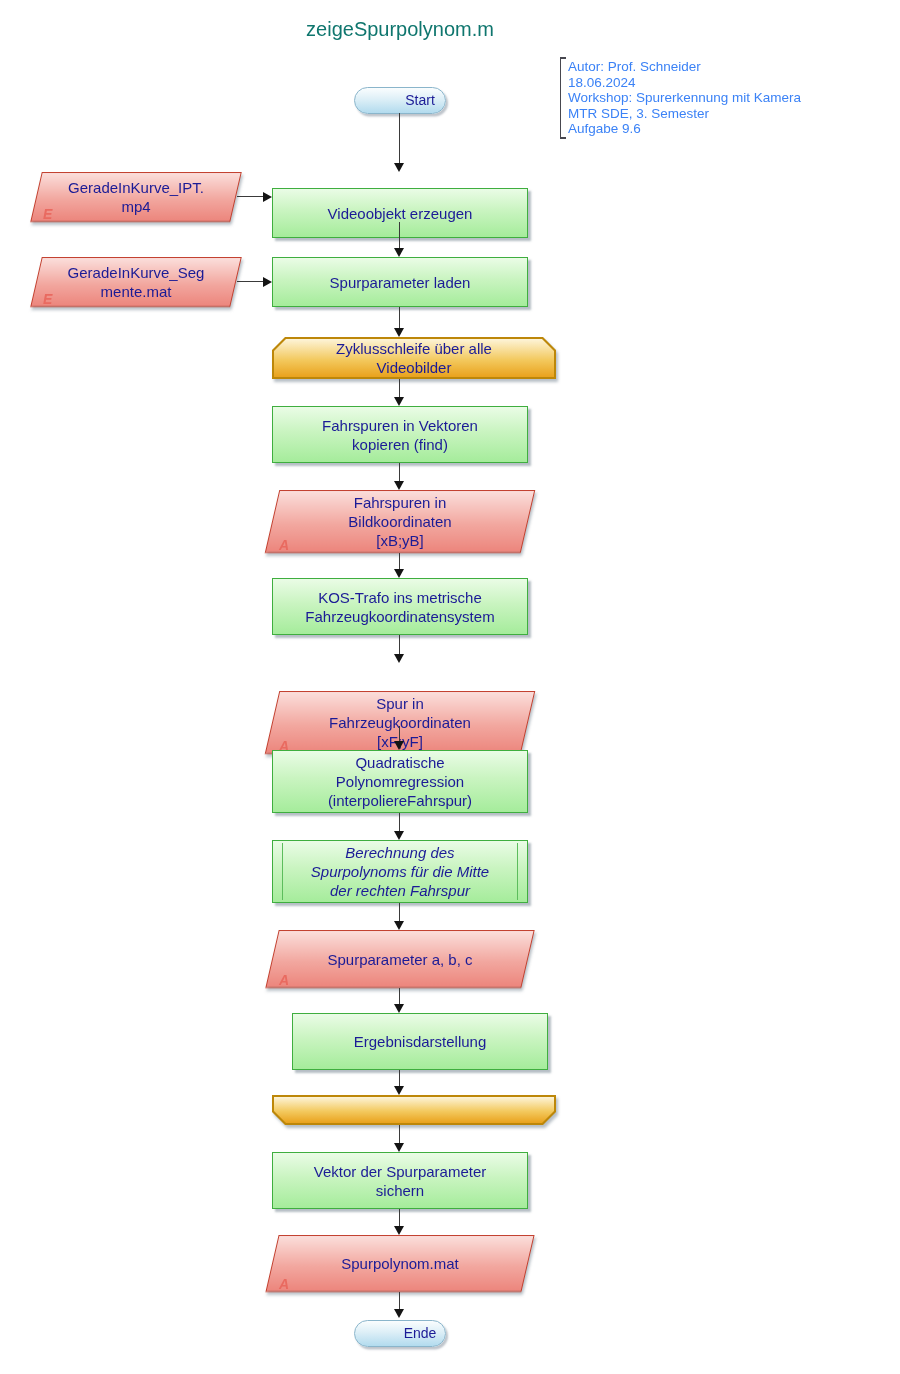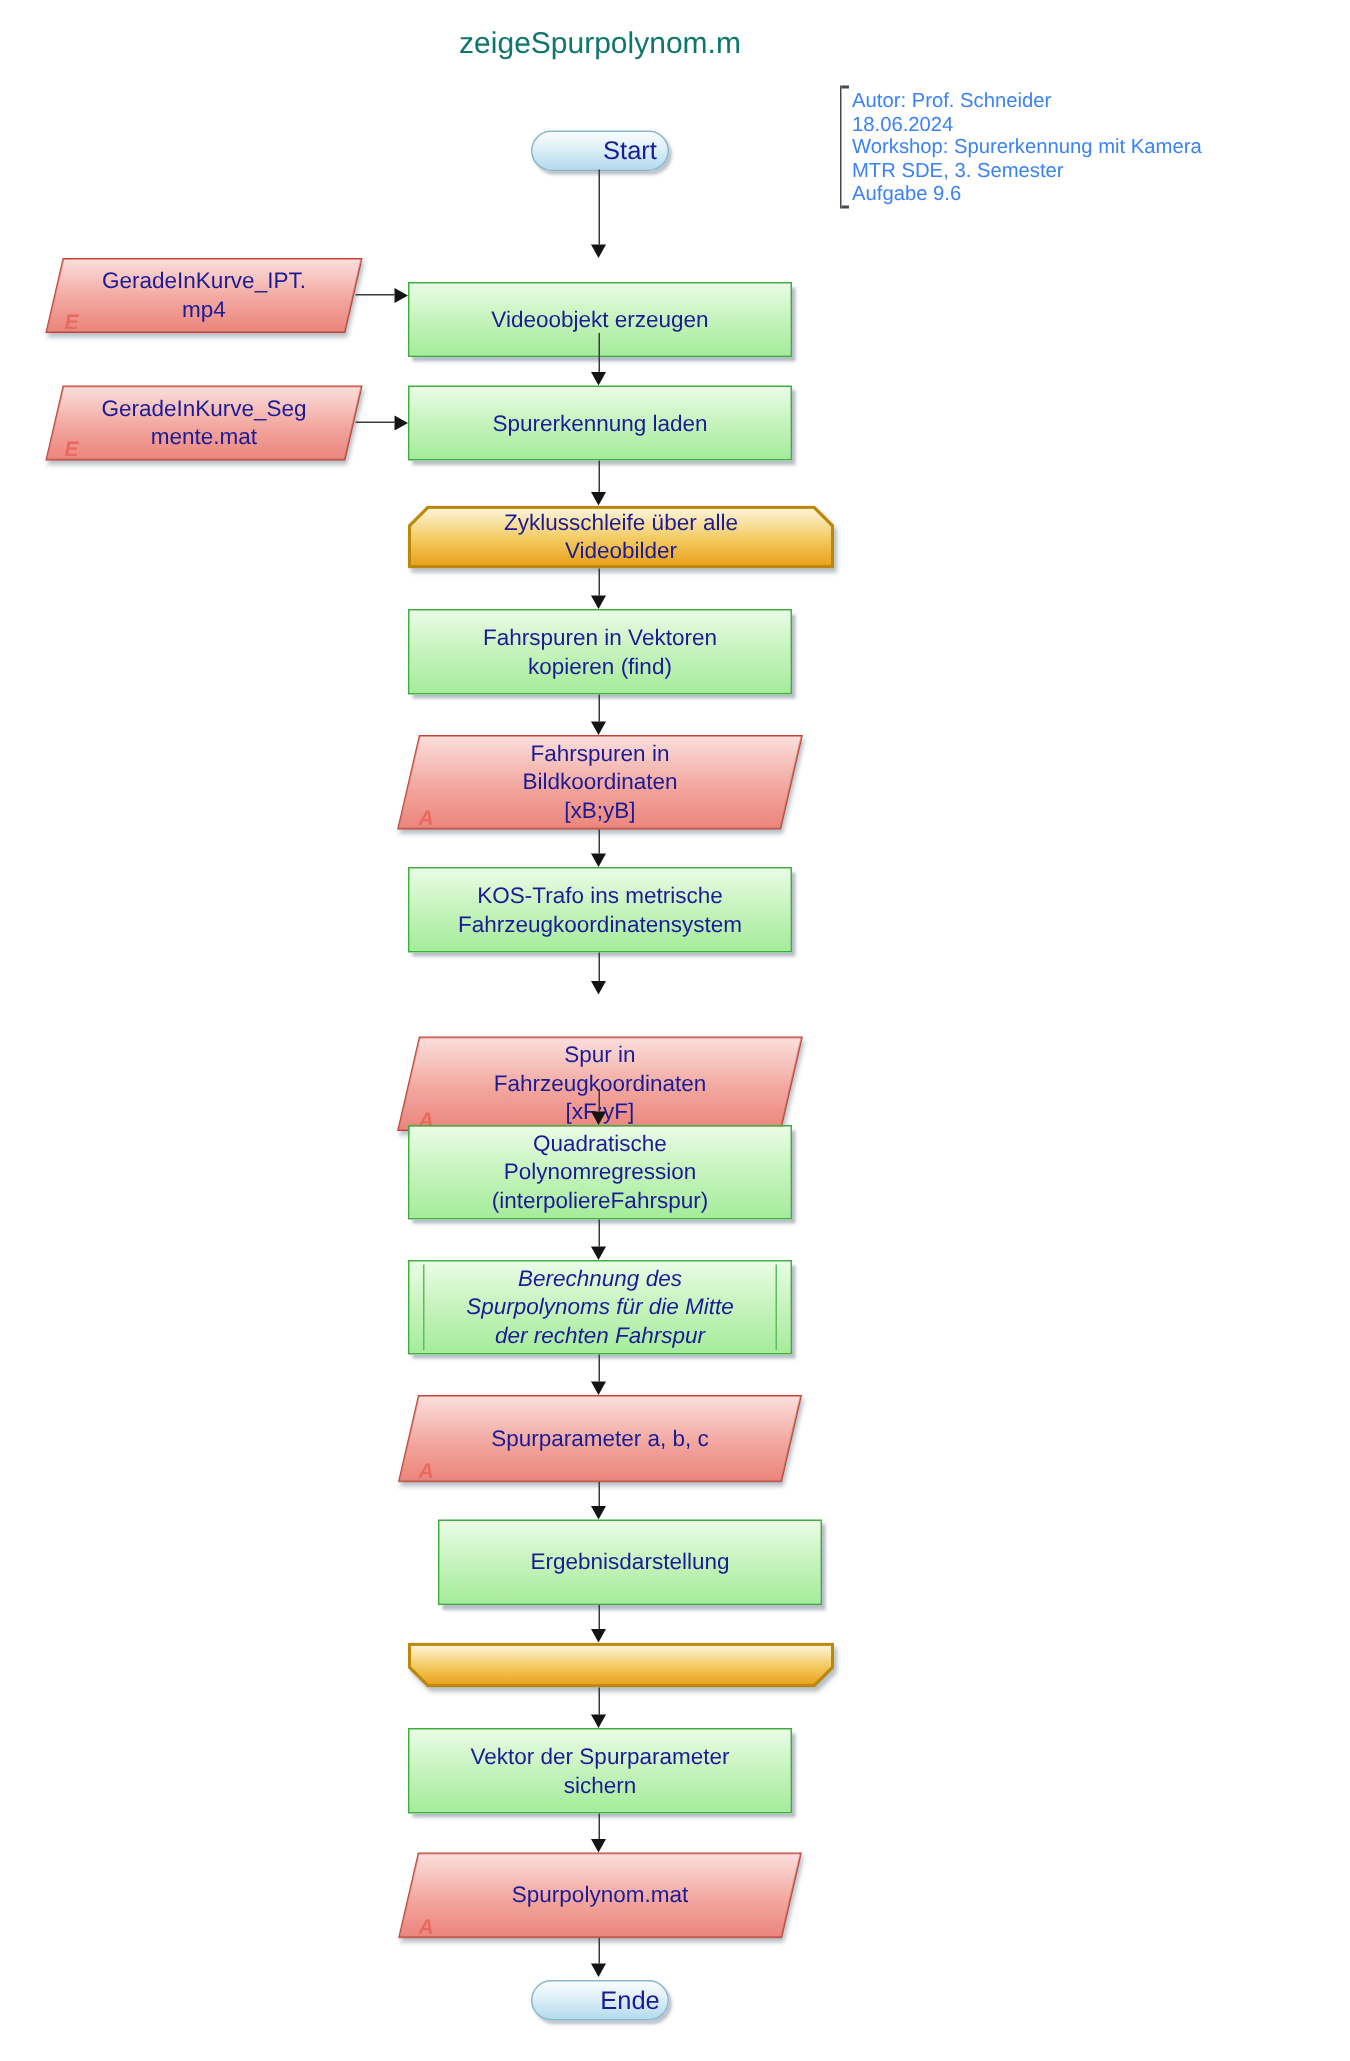--- a/index.html
+++ b/index.html
@@ -27,21 +27,21 @@
   }
 
   
   .pill{
     position:absolute;left:354px;width:92px;height:27px;border-radius:14px;
     border:1.5px solid #8ab5cb;
     background:linear-gradient(180deg,#fafdfe 0%,#ddeff7 45%,#b2dbee 100%);
     box-shadow:2px 2.5px 2px rgba(110,125,140,.45);
     display:flex;align-items:center;justify-content:center;
   }
-  .pill .label{font-size:17px;margin-left:40px;}
+  .pill .label{font-size:14px;margin-left:40px;}
 
   
   .proc{
     position:absolute;left:272px;width:256px;
     background:linear-gradient(180deg,#eafce6 0%,#c9f4c0 45%,#a5ec9b 100%);
     border:1.5px solid #3fae3f;
     box-shadow:2.5px 3px 2px rgba(110,125,140,.5);
     display:flex;align-items:center;justify-content:center;
   }
   .sub::before,.sub::after{
@@ -125,21 +125,21 @@
     <div class="para-bg"></div>
     <div class="label">GeradeInKurve_Seg
 mente.mat</div>
     <div class="mark">E</div>
   </div>
 
   <div class="proc" style="top:188px;height:50px;">
     <div class="label">Videoobjekt erzeugen</div>
   </div>
   <div class="proc" style="top:257px;height:50px;">
-    <div class="label">Spurerkennung laden</div>
+    <div class="label">Spurparameter laden</div>
   </div>
 
   <div class="loop loop-start" style="top:337px;height:42px;">
     <div class="loop-border"></div>
     <div class="loop-fill"></div>
     <div class="label">Zyklusschleife über alle
 Videobilder</div>
   </div>
 
   <div class="proc" style="top:406px;height:57px;">

